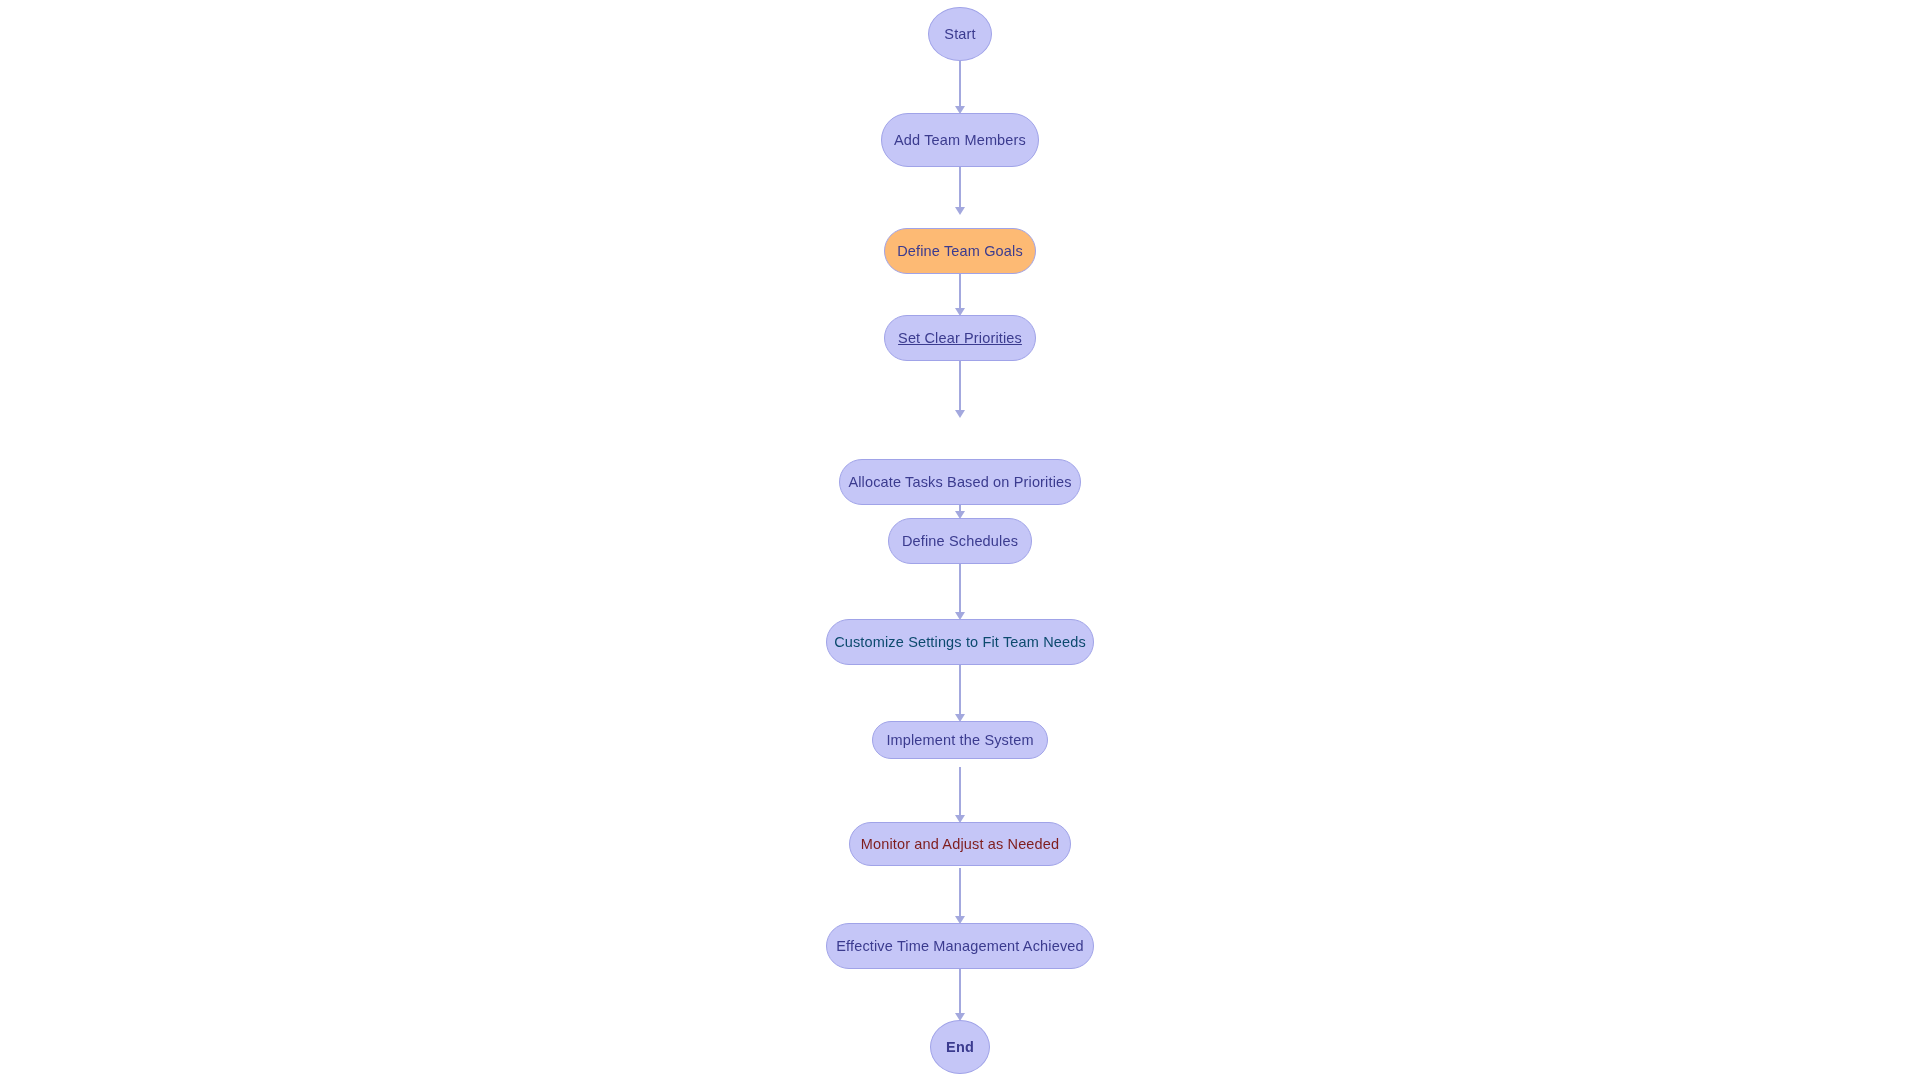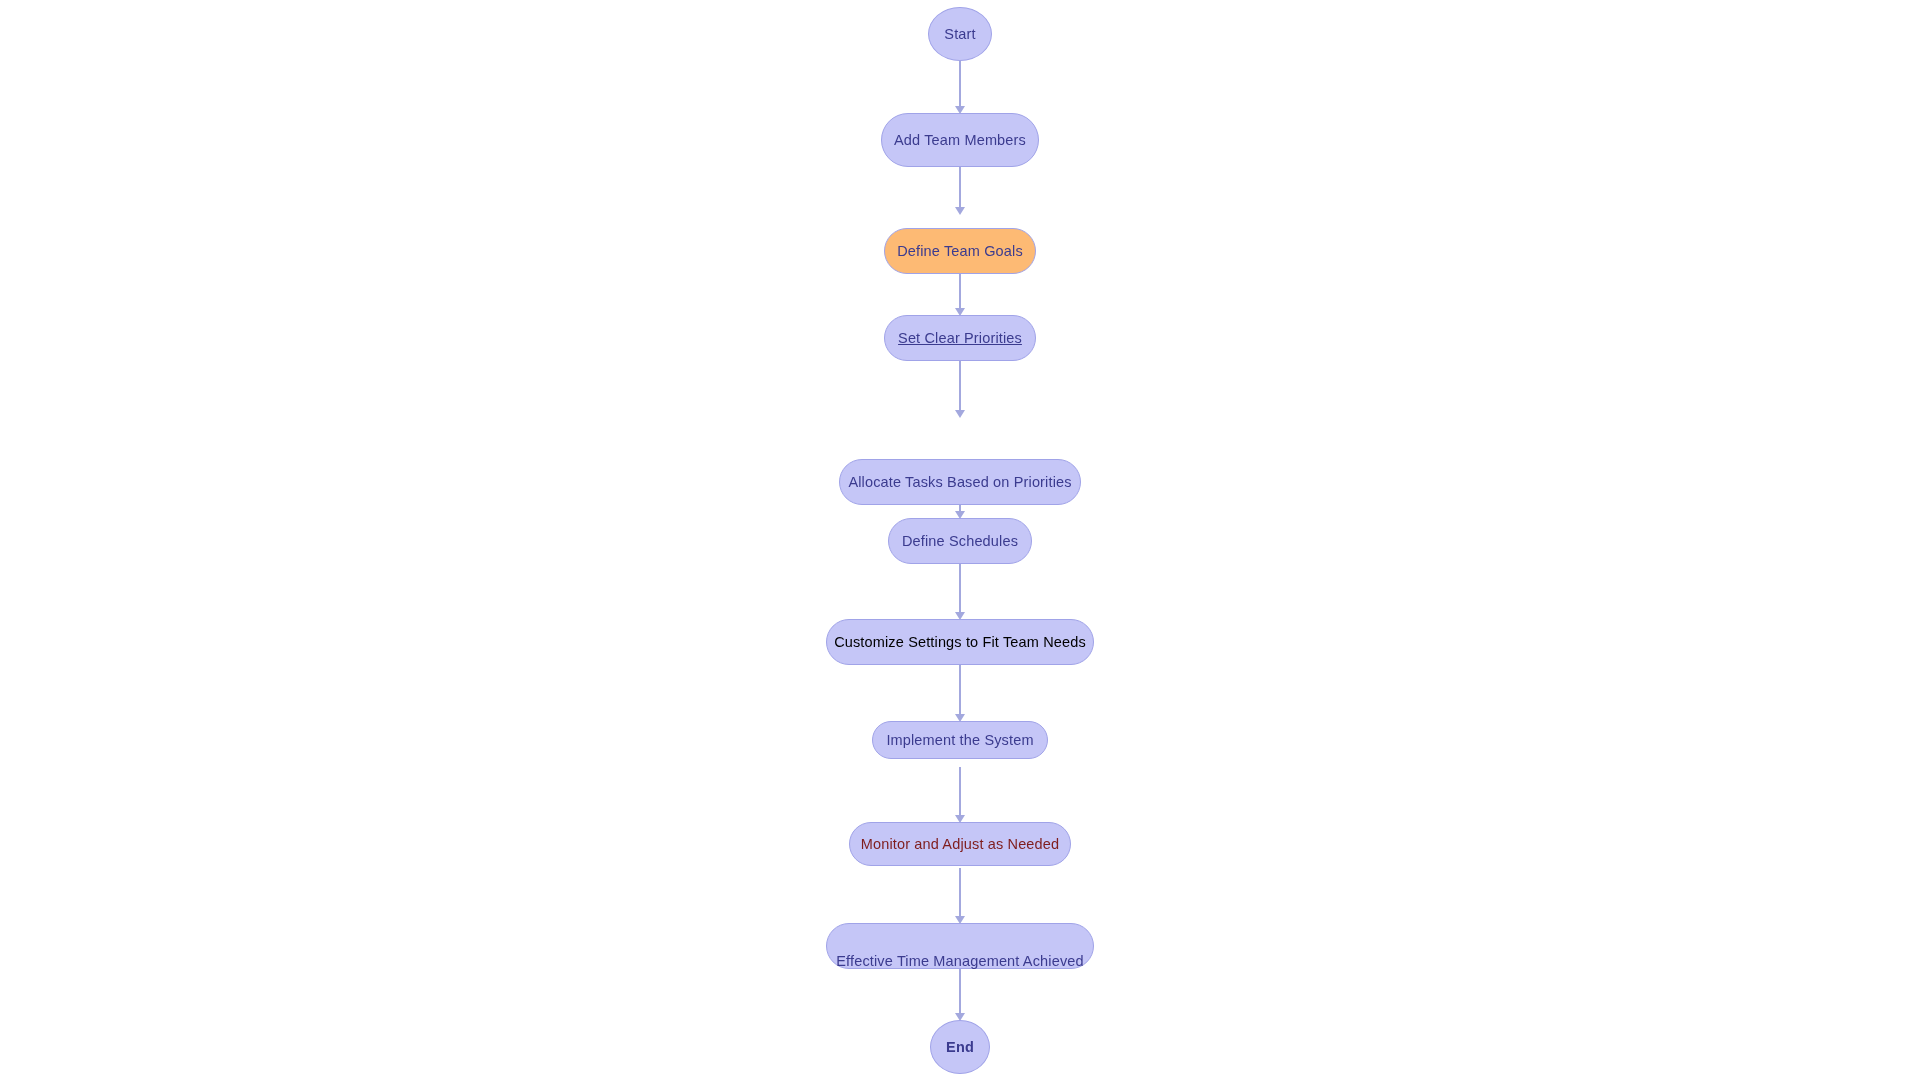--- a/index.html
+++ b/index.html
@@ -139,30 +139,30 @@
         </div>
         <div class="node stadium" style="left: 884px; top: 315px; width: 152px; height: 46px; background: rgb(197, 198, 247); border-color: rgb(160, 163, 232); color: rgb(59, 59, 143); text-decoration: underline;">
           <span class="node-label">Set Clear Priorities</span>
         </div>
         <div class="node stadium" style="left: 839px; top: 417px; width: 242px; height: 46px; background: rgb(197, 198, 247); border-color: rgb(160, 163, 232); color: rgb(59, 59, 143); margin-top: 42px;">
           <span class="node-label">Allocate Tasks Based on Priorities</span>
         </div>
         <div class="node stadium" style="left: 888px; top: 518px; width: 144px; height: 46px; background: rgb(197, 198, 247); border-color: rgb(160, 163, 232); color: rgb(59, 59, 143);">
           <span class="node-label">Define Schedules</span>
         </div>
-        <div class="node stadium" style="left: 826px; top: 619px; width: 268px; height: 46px; background: rgb(197, 198, 247); border-color: rgb(160, 163, 232); color: #000000;">
+        <div class="node stadium" style="left: 826px; top: 619px; width: 268px; height: 46px; background: rgb(197, 198, 247); border-color: rgb(160, 163, 232); color: #0c4a6e;">
           <span class="node-label">Customize Settings to Fit Team Needs</span>
         </div>
         <div class="node stadium" style="left: 872px; top: 721px; width: 176px; height: 38px; background: rgb(197, 198, 247); border-color: rgb(160, 163, 232); color: rgb(59, 59, 143);">
           <span class="node-label">Implement the System</span>
         </div>
         <div class="node stadium" style="left: 849px; top: 822px; width: 222px; height: 44px; background: rgb(197, 198, 247); border-color: rgb(160, 163, 232); color: #7f1d1d;">
           <span class="node-label">Monitor and Adjust as Needed</span>
         </div>
-        <div class="node stadium" style="left: 826px; top: 923px; width: 268px; height: 46px; background: rgb(197, 198, 247); border-color: rgb(160, 163, 232); color: rgb(59, 59, 143); align-items: flex-end;">
+        <div class="node stadium" style="left: 826px; top: 923px; width: 268px; height: 46px; background: rgb(197, 198, 247); border-color: rgb(160, 163, 232); color: rgb(59, 59, 143);">
           <span class="node-label">Effective Time Management Achieved</span>
         </div>
         <div class="node terminal" style="left: 930px; top: 1020px; width: 60px; height: 54px; background: rgb(197, 198, 247); border-color: rgb(160, 163, 232); color: rgb(59, 59, 143); font-weight: bold;">
           <span class="node-label">End</span>
         </div>
       </div>
   </div>
 </div>
 
 </body></html>

